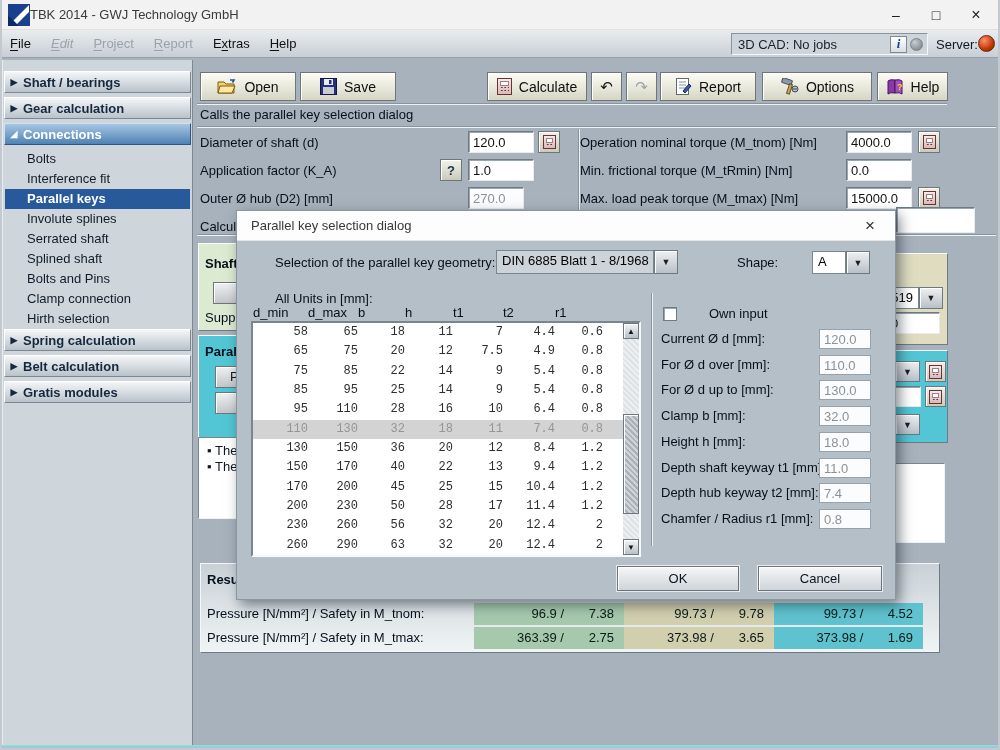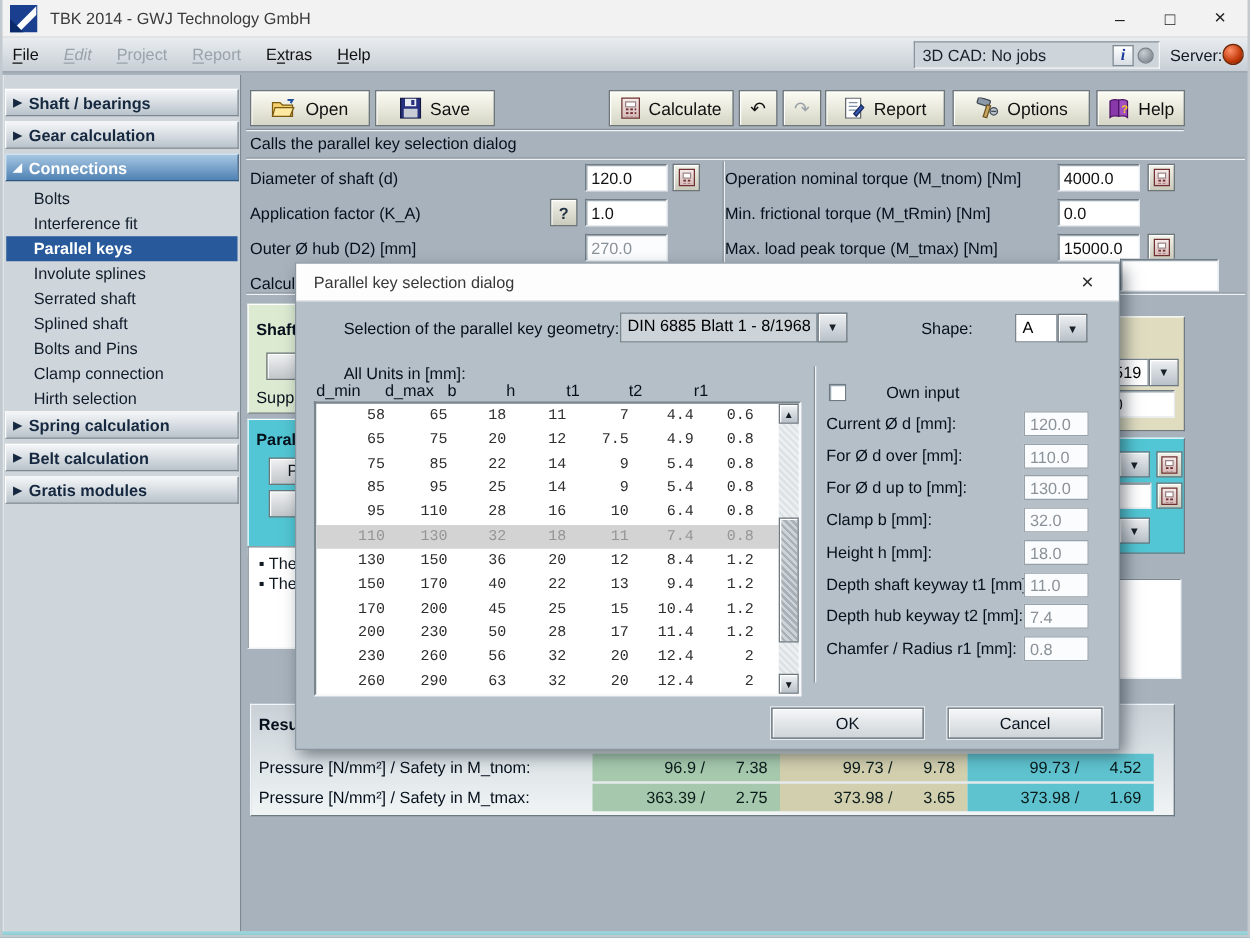--- a/index.html
+++ b/index.html
@@ -2,21 +2,21 @@
 <html><head>
 <meta charset="utf-8">
 <style>
   * { margin:0; padding:0; box-sizing:border-box; }
   html,body { width:1000px; height:750px; }
   body { font-family:"Liberation Sans", sans-serif; font-size:13px; color:#000; background:#a8b2bc; position:relative; overflow:hidden; }
   .abs { position:absolute; }
 
   
   #titlebar { left:0; top:0; width:1000px; height:30px; background:#f2f2f2; border-bottom:1px solid #e0e0e0; display:flex; align-items:center; }
-  #title-text { margin-left:10px; color:#3a3a3a; font-size:13px; }
+  #title-text { color:#3a3a3a; font-size:13px; }
   .win-btn { width:40px; height:28px; display:flex; align-items:center; justify-content:center; color:#202020; font-size:14px; }
   #win-controls { position:absolute; right:4px; top:1px; display:flex; }
 
   #menubar { left:0; top:30px; width:1000px; height:28px; background:linear-gradient(#e9edf0,#c7ced5); border-bottom:1px solid #98a2aa; display:flex; align-items:center; }
   .menu-item { padding:4px 10px; color:#101010; }
   .menu-item.disabled { color:#9aa2aa; }
   .menu-item u { text-underline-offset:2px; }
   #cad-box { position:absolute; left:731px; top:3px; width:197px; height:22px; background:#cdd4da; border:1px solid #8a949c; border-right-color:#f4f6f8; border-bottom-color:#f4f6f8; display:flex; align-items:center; }
   #cad-text { margin-left:6px; flex:1; color:#18202a; }
   #info-btn { width:17px; height:17px; background:linear-gradient(#ffffff,#d8dee4); border:1px solid #808a92; font-family:"Liberation Serif",serif; font-style:italic; font-weight:bold; color:#1a3a9c; display:flex; align-items:center; justify-content:center; margin-right:3px; }
@@ -235,21 +235,21 @@
 <input class="tin abs" style="left: 468px; top: 131px; width: 66px;" readonly="" value="120.0">
 <div class="sq-btn" style="left:538px;top:131px">
     <span class="calc-ic"></span>
   </div>
 
 <div class="flabel" style="left:200px;top:160px">Application factor (K_A)</div>
 <div class="sq-btn" style="left:440px;top:159px">?</div>
 <input class="tin abs" style="left: 468px; top: 159px; width: 66px;" readonly="" value="1.0">
 
 <div class="flabel" style="left:200px;top:188px">Outer Ø hub (D2) [mm]</div>
-<input class="tin dis abs" style="left: 468px; top: 187px; width: 66px;" readonly="" value="270.0">
+<input class="tin dis abs" style="left: 468px; top: 187px; width: 56px;" readonly="" value="270.0">
 
 <div class="flabel" style="left:200px;top:216px">Calcul</div>
 
 <div class="flabel" style="left:580px;top:132px">Operation nominal torque (M_tnom) [Nm]</div>
 <input class="tin abs" style="left: 846px; top: 131px; width: 66px;" readonly="" value="4000.0">
 <div class="sq-btn" style="left:918px;top:131px">
     <span class="calc-ic"></span>
   </div>
 
 <div class="flabel" style="left:580px;top:160px">Min. frictional torque (M_tRmin) [Nm]</div>

